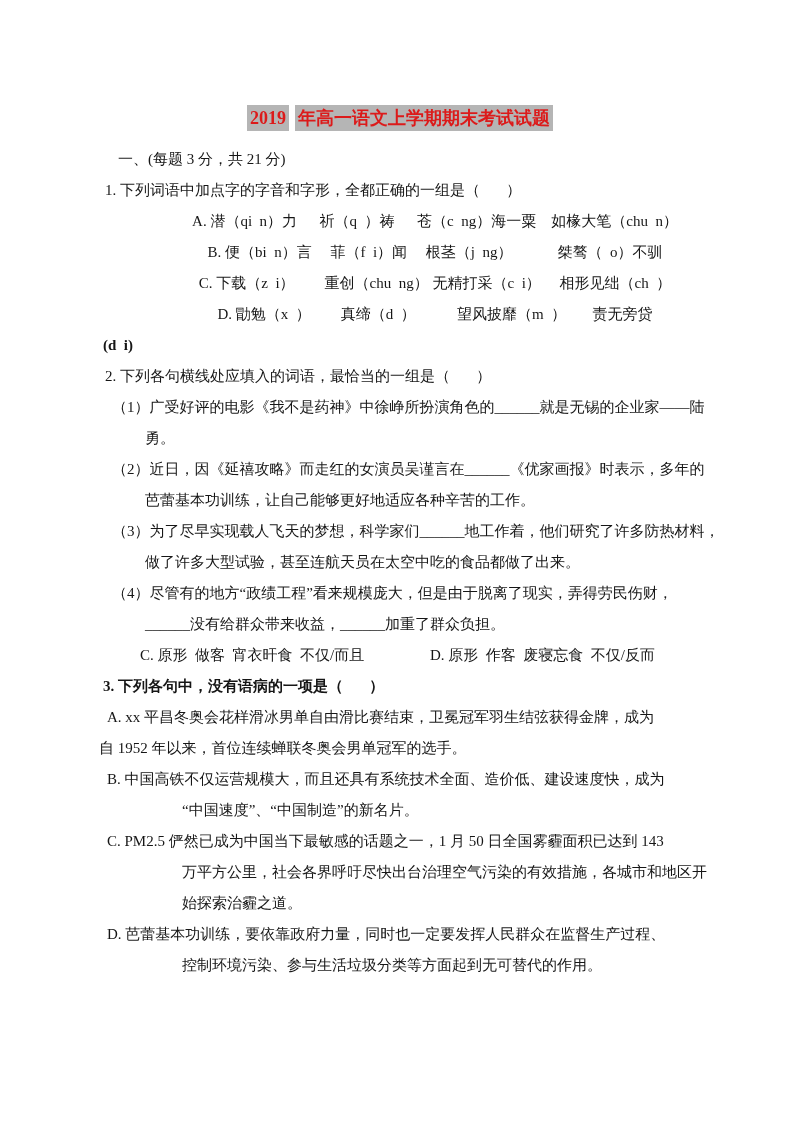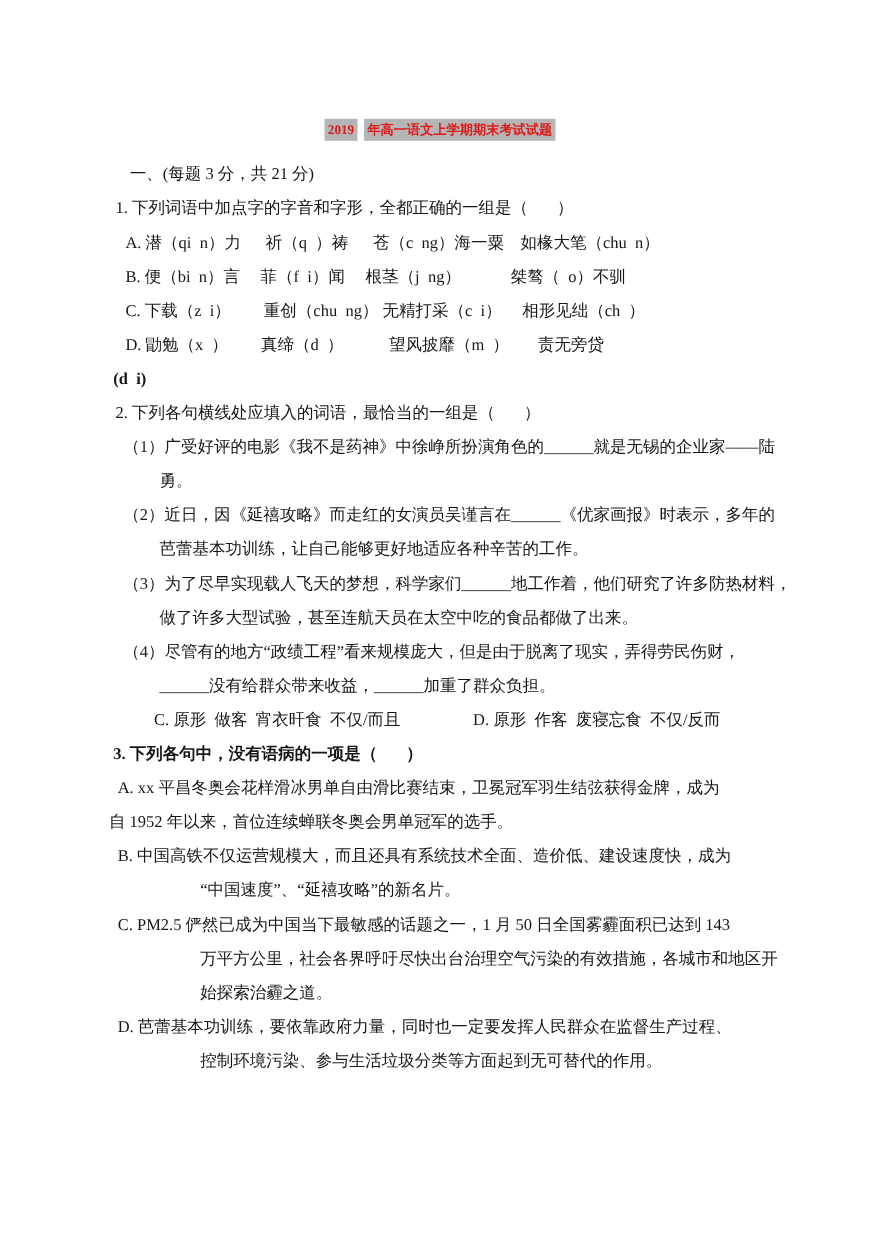--- a/index.html
+++ b/index.html
@@ -13,39 +13,39 @@
   .page{
     position:relative;
     width:800px;height:1132px;
     background:#ffffff;
     padding-top:103px;
     box-sizing:border-box;
   }
   .title-line{
     height:31px;line-height:31px;
     text-align:center;
-    font-size:12px;
+    font-size:18px;
     font-weight:bold;
     white-space:pre;
   }
   .hl{
     background:#b5b5b5;
     color:#dc1a1a;
     padding:3px 3px;
   }
   .hl + .hl{margin-left:6px;}
   .body-lines{margin-top:10px;}
   .line{
     height:31px;line-height:31px;
     font-size:15px;
     white-space:pre;
   }
   .ind-heading{padding-left:118px;}
   .ind-q{padding-left:105px;}
-  .ind-opt1{padding-left:114px;}
+  .ind-opt1{padding-left:70px;text-align:center;}
   .ind-edge{padding-left:103px;font-weight:bold;}
   .ind-sub{padding-left:112px;}
   .ind-subcont{padding-left:145px;}
   .ind-2col{padding-left:140px;display:flex;}
   .ind-2col .col-left{display:inline-block;width:290px;white-space:pre;}
   .ind-2col .col-right{display:inline-block;white-space:pre;}
   .ind-opt3{padding-left:107px;}
   .ind-opt3cont{padding-left:182px;}
   .ind-opt3contA{padding-left:99px;}
 </style>
@@ -79,21 +79,21 @@
 
     <div class="line ind-2col">
       <span class="col-left">C. 原形  做客  宵衣旰食  不仅/而且</span>
       <span class="col-right">D. 原形  作客  废寝忘食  不仅/反而</span>
     </div>
 
     <div class="line ind-edge">3. 下列各句中，没有语病的一项是（       ）</div>
     <div class="line ind-opt3">A. xx 平昌冬奥会花样滑冰男单自由滑比赛结束，卫冕冠军羽生结弦获得金牌，成为</div>
     <div class="line ind-opt3contA">自 1952 年以来，首位连续蝉联冬奥会男单冠军的选手。</div>
     <div class="line ind-opt3">B. 中国高铁不仅运营规模大，而且还具有系统技术全面、造价低、建设速度快，成为</div>
-    <div class="line ind-opt3cont">“中国速度”、“延禧攻略”的新名片。</div>
+    <div class="line ind-opt3cont">“中国速度”、“中国制造”的新名片。</div>
     <div class="line ind-opt3">C. PM2.5 俨然已成为中国当下最敏感的话题之一，1 月 50 日全国雾霾面积已达到 143</div>
     <div class="line ind-opt3cont">万平方公里，社会各界呼吁尽快出台治理空气污染的有效措施，各城市和地区开</div>
     <div class="line ind-opt3cont">始探索治霾之道。</div>
     <div class="line ind-opt3">D. 芭蕾基本功训练，要依靠政府力量，同时也一定要发挥人民群众在监督生产过程、</div>
     <div class="line ind-opt3cont">控制环境污染、参与生活垃圾分类等方面起到无可替代的作用。</div>
 
   </div>
 </div>
 
 </body></html>

